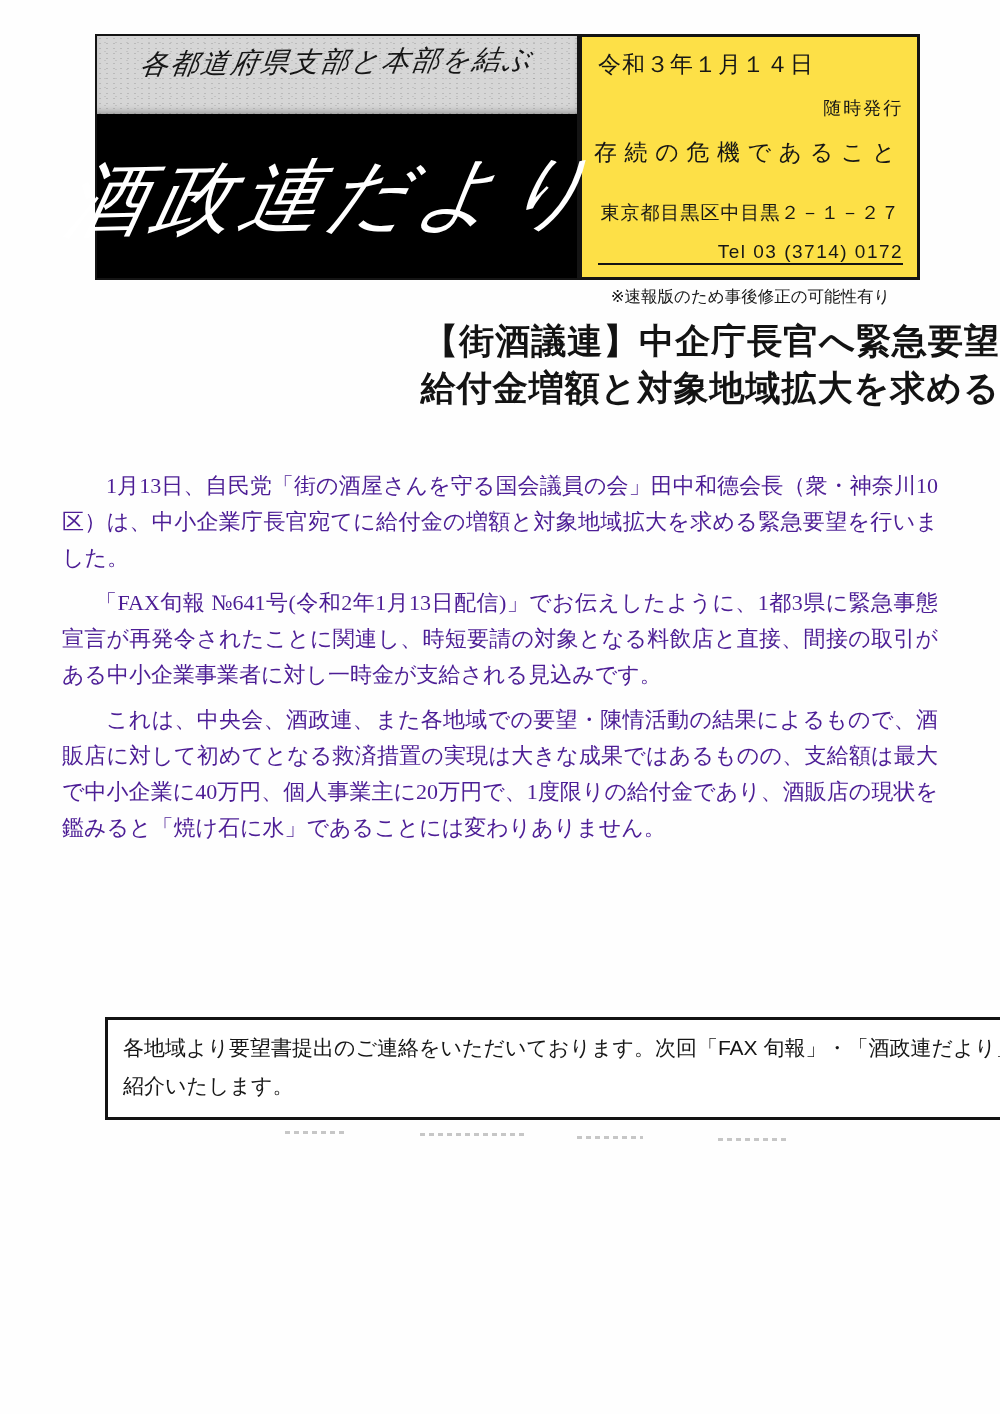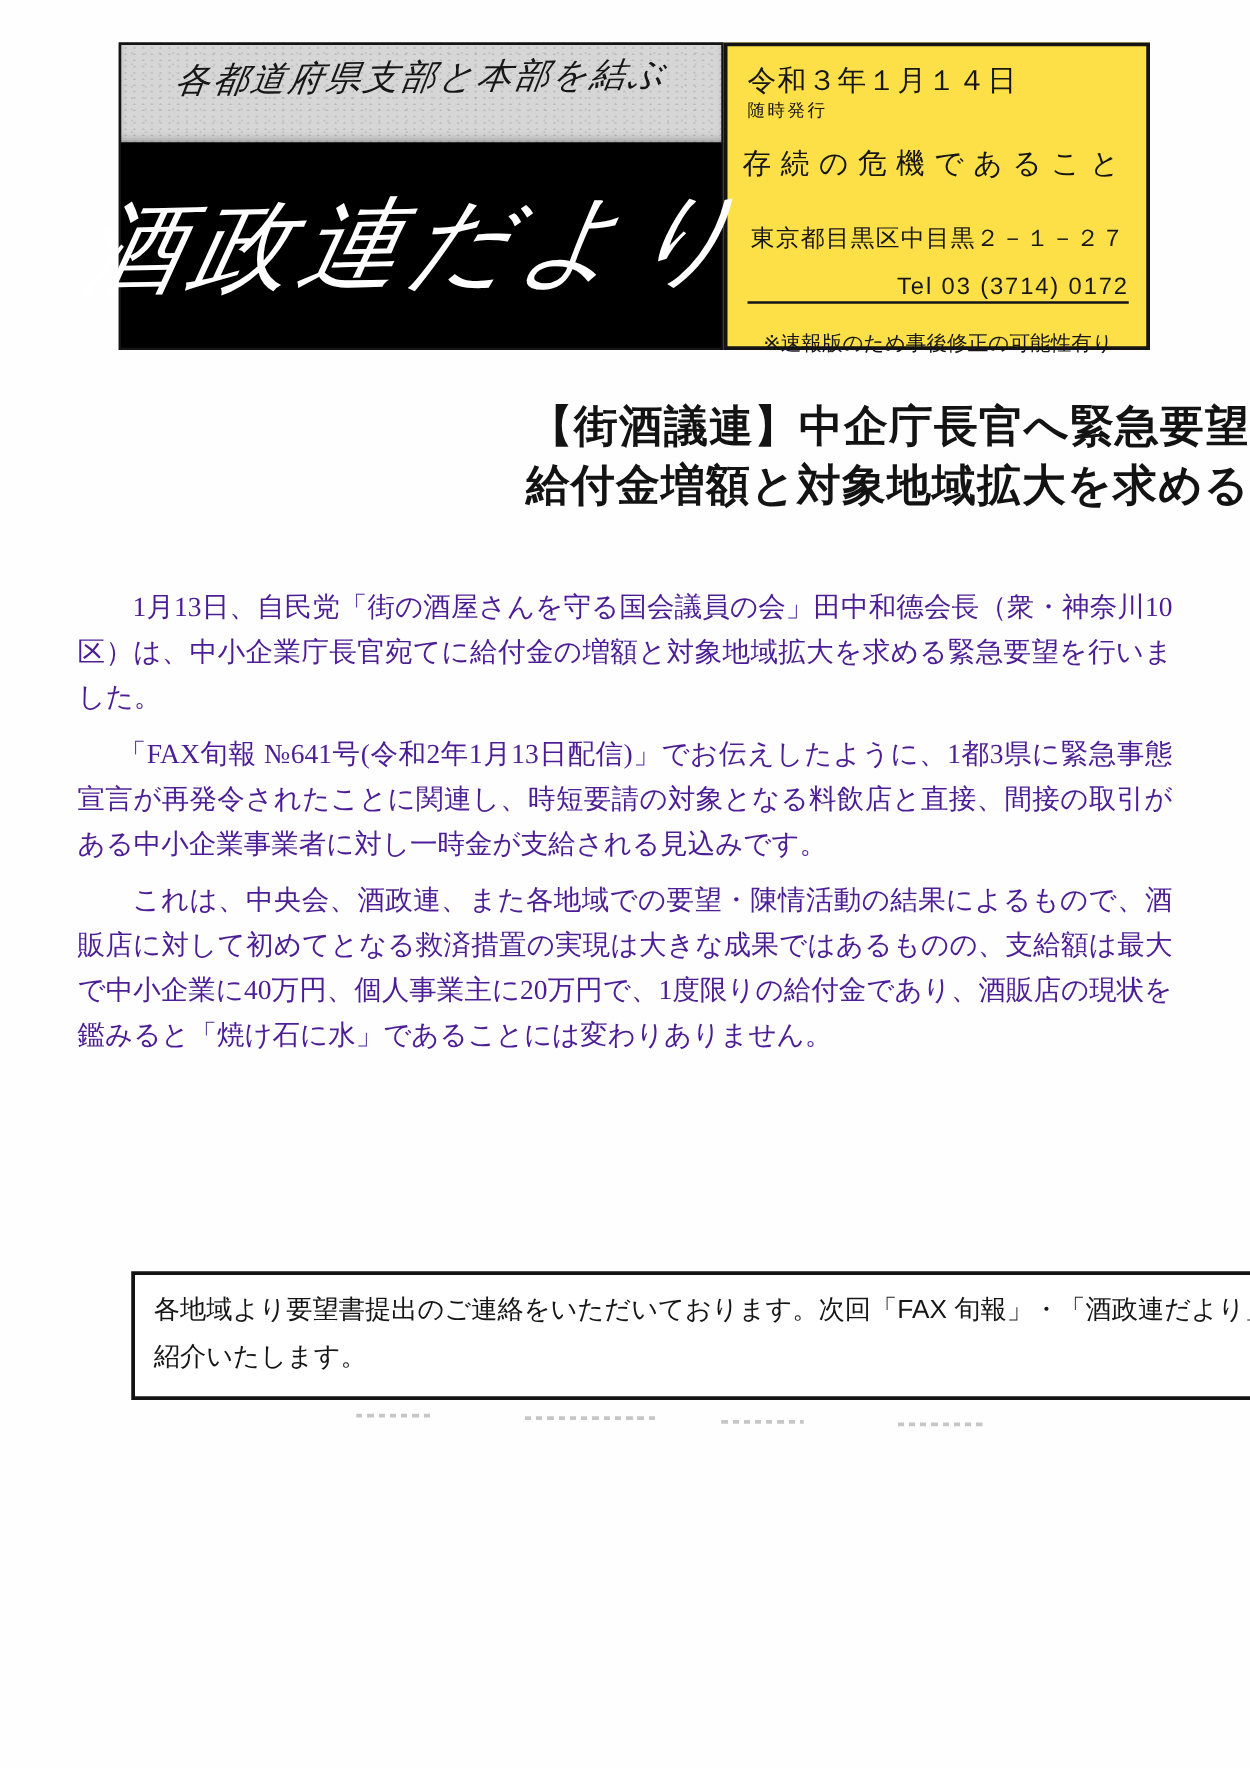--- a/index.html
+++ b/index.html
@@ -31,21 +31,21 @@
   .mast-title{
     color:#fff;font-size:80px;font-style:italic;letter-spacing:7px;line-height:1;
     transform:skewX(-13deg) rotate(-1.2deg);white-space:nowrap;padding-right:10px;
   }
   .mast-right{
     flex:1;box-sizing:border-box;border:3px solid #141414;background:#fde047;
     display:flex;flex-direction:column;padding:12px 14px 0 16px;
     font-family:"Liberation Sans","DejaVu Sans",sans-serif;color:#161616;
   }
   .issue-date{font-size:23px;letter-spacing:1px;}
-  .frequency{font-size:14px;text-align:left;margin-top:0;letter-spacing:2px;}
+  .frequency{font-size:18px;text-align:right;margin-top:16px;letter-spacing:2px;}
   .org{font-size:23px;text-align:center;margin-top:17px;letter-spacing:0.33em;white-space:nowrap;margin-left:-4px;}
   .addr{font-size:19px;text-align:center;margin-top:32px;letter-spacing:1px;white-space:nowrap;}
   .tel{font-size:19px;text-align:right;margin-top:15px;letter-spacing:1.5px;}
   .disclaimer-row{
     margin-top:auto;border-top:2px solid #141414;
     padding:21px 0 7px;font-size:16.5px;text-align:center;white-space:nowrap;
   }
   
   .headline{
     position:absolute;top:318px;left:0;width:100%;margin:0;

